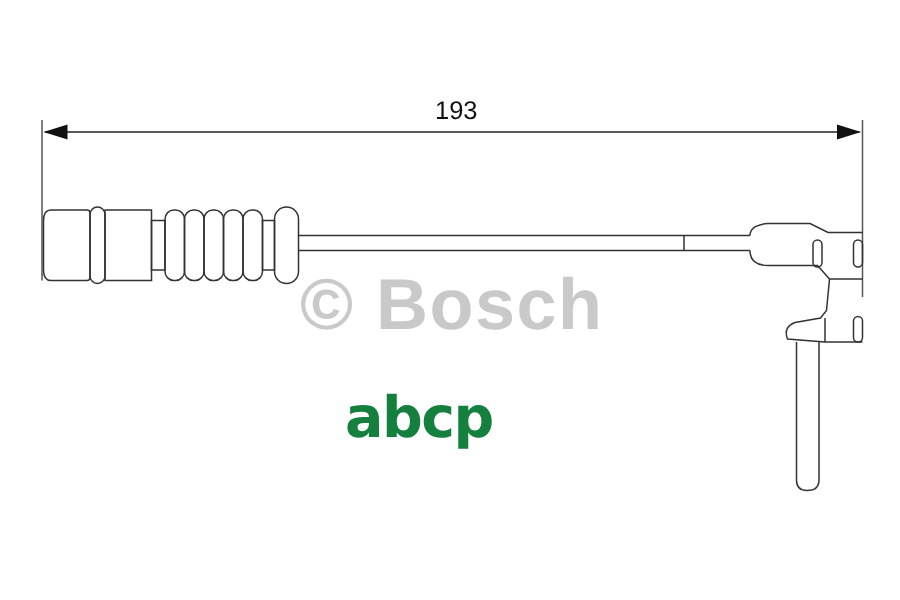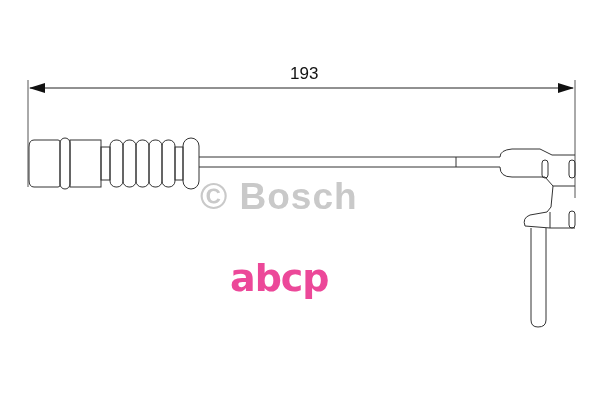--- a/index.html
+++ b/index.html
@@ -1,20 +1,20 @@
 <!DOCTYPE html>
 <html><head>
   <meta charset="utf-8">
   <style>
     html, body { margin: 0; padding: 0; background: #ffffff; }
     body { width: 600px; height: 400px; position: relative; overflow: hidden; font-family: "Liberation Sans", sans-serif; }
     .drawing { position: absolute; left: 0; top: 0; width: 600px; height: 400px; }
     .dim-label { position: absolute; left: 290px; top: 64px; font-size: 17px; color: #111; font-family: "Liberation Sans", sans-serif; }
-    .watermark { position: absolute; left: 200px; top: 176px; font-size: 37px; font-weight: bold; color: #c9c9c9; font-family: "Liberation Sans", sans-serif; letter-spacing: 1px; }
-    .watermark2 { position: absolute; left: 230px; top: 256px; font-size: 38px; font-weight: bold; color: #ec4899; font-family: "DejaVu Sans", sans-serif; letter-spacing: -1px; }
+    .watermark { position: absolute; left: 200px; top: 176px; font-size: 48px; font-weight: bold; color: #c9c9c9; font-family: "Liberation Sans", sans-serif; letter-spacing: 1px; }
+    .watermark2 { position: absolute; left: 230px; top: 256px; font-size: 38px; font-weight: bold; color: #15803d; font-family: "DejaVu Sans", sans-serif; letter-spacing: -1px; }
     .ln { fill: none; stroke: #333; stroke-width: 1; }
   </style>
 </head>
 <body>
 
 <svg class="drawing" viewBox="0 0 600 400" xmlns="http://www.w3.org/2000/svg">
 
   <line x1="28" y1="80" x2="28" y2="187" stroke="#555" stroke-width="1"></line>
   <line x1="575" y1="80" x2="575" y2="198" stroke="#555" stroke-width="1"></line>
 

